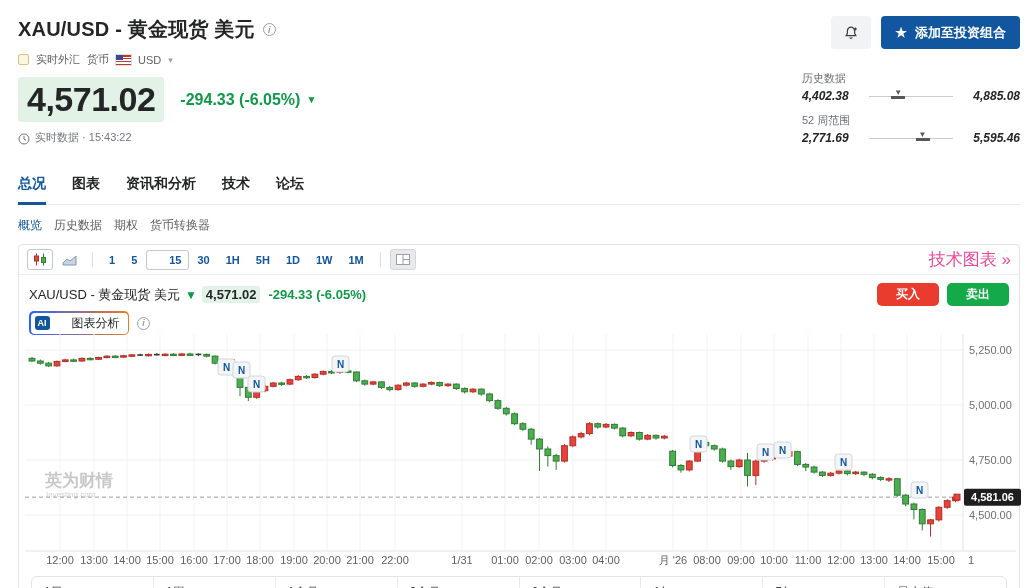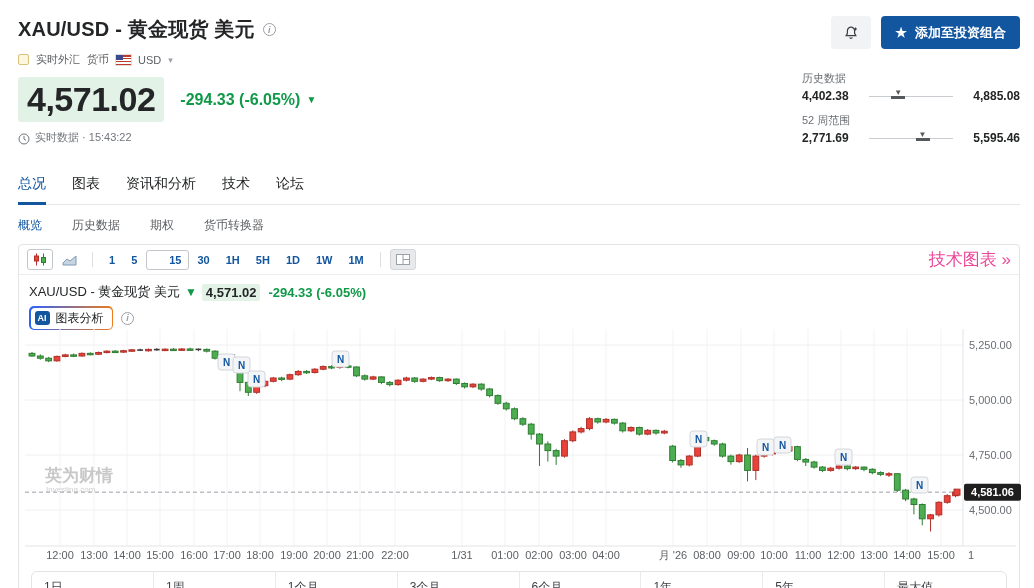--- a/index.html
+++ b/index.html
@@ -45,33 +45,33 @@
     display:flex; align-items:center; justify-content:center; cursor:pointer;
   }
   .portfolio-btn {
     height:33px; border:none; border-radius:4px; background:#1256a0; color:#fff;
     font-size:13px; font-weight:bold; padding:0 14px; display:flex; align-items:center; gap:8px;
     cursor:pointer; font-family:"Liberation Sans", sans-serif;
   }
   .ranges { margin-top:22px; }
   .range-block { margin-bottom:10px; }
   .range-label { font-size:11px; color:#6b6f74; margin-bottom:3px; }
-  .range-line-row { display:flex; align-items:center; gap:20px; font-size:12px; font-weight:bold; color:#232526; }
+  .range-line-row { display:flex; align-items:center; gap:20px; font-size:12px; font-weight:bold; color:#232526;font-style:italic; }
   .range-track { flex:1; height:10px; position:relative; }
   .range-track::before { content:""; position:absolute; left:0; right:0; top:5px; height:1px; background:#c9ccd1; }
   .range-thumb { position:absolute; top:-1px; transform:translateX(-50%); text-align:center; line-height:6px; }
   .range-thumb .tri { font-size:8px; color:#55595e; display:block; }
   .range-thumb .bar { display:block; width:14px; height:3px; background:#55595e; margin:0 auto; }
 
   
   .tabs-row { display:flex; gap:26px; margin-top:20px; border-bottom:1px solid #e6e7e9; }
-  .tab { font-size:14px; font-weight:normal; padding-bottom:11px; cursor:pointer; color:#232526; position:relative; }
+  .tab { font-size:14px; font-weight:bold; padding-bottom:11px; cursor:pointer; color:#232526; position:relative; }
   .tab.active { color:#1256a0; }
   .tab.active::after { content:""; position:absolute; left:0; right:0; bottom:-1px; height:3px; background:#1256a0; }
-  .subtabs-row { display:flex; gap:30px; margin-top:12px; margin-bottom:10px;align-items:center; }
+  .subtabs-row { display:flex; gap:12px; margin-top:12px; margin-bottom:10px;align-items:center; }
   .subtab { font-size:12px; color:#5d6064; cursor:pointer; }
   .subtab.active { color:#1256a0; }
 
   
   .chart-panel { border:1px solid #e3e4e6; border-radius:4px; margin-top:6px; background:#fff; }
   .chart-toolbar { display:flex; align-items:center; padding:3px 8px; border-bottom:1px solid #ececee; gap:4px; }
   .tb-icon-btn {
     width:26px; height:21px; display:flex; align-items:center; justify-content:center;
     border:1px solid transparent; background:transparent; border-radius:3px; cursor:pointer;
   }
@@ -97,21 +97,21 @@
   }
   .buy-btn { background:#e93c2f; }
   .sell-btn { background:#14a949; }
 
   .ai-row { display:flex; align-items:center; gap:8px; padding:4px 10px 0 10px; height:26px; }
   .ai-pill {
     padding:1.5px; border-radius:5px; cursor:pointer;
     background:linear-gradient(90deg,#2962ff,#f07b1a);
   }
   .ai-pill-inner {
-    background:#fff; border-radius:4px; display:flex; align-items:center; gap:6px; padding:2px 8px 2px 4px;
+    background:#fff; border-radius:4px; display:flex; align-items:center; gap:22px; padding:2px 8px 2px 4px;
   }
   .ai-badge { background:#1256a0; color:#fff; font-size:9px; font-weight:bold; border-radius:3px; padding:2px 3px; }
   .ai-label { font-size:12px; color:#232526; }
 
   svg.plot { display:block; width:1003px; height:236px; }
   svg text { font-family:"Liberation Sans", sans-serif; }
 
   
   .perf-wrap { margin:6px 12px 12px 12px; border:1px solid #e3e4e6; border-radius:6px; display:flex; }
   .perf-cell { flex:1; padding:7px 12px; border-right:1px solid #e9eaec; }
@@ -250,20 +250,24 @@
         </svg>
       </button>
       <span class="tb-right">技术图表 »</span>
     </div>
 
     <div class="chart-head">
       <span class="sym">XAU/USD - 黄金现货 美元</span>
       <span class="dn-arrow">▼</span>
       <span class="px">4,571.02</span>
       <span class="chg">-294.33 (-6.05%)</span>
+      <span class="trade-btns">
+        <button class="buy-btn">买入</button>
+        <button class="sell-btn">卖出</button>
+      </span>
     </div>
 
     <div class="ai-row">
       <span class="ai-pill">
         <span class="ai-pill-inner">
           <span class="ai-badge">AI</span>
           <span class="ai-label">图表分析</span>
         </span>
       </span>
       <span class="info-circle">i</span>

